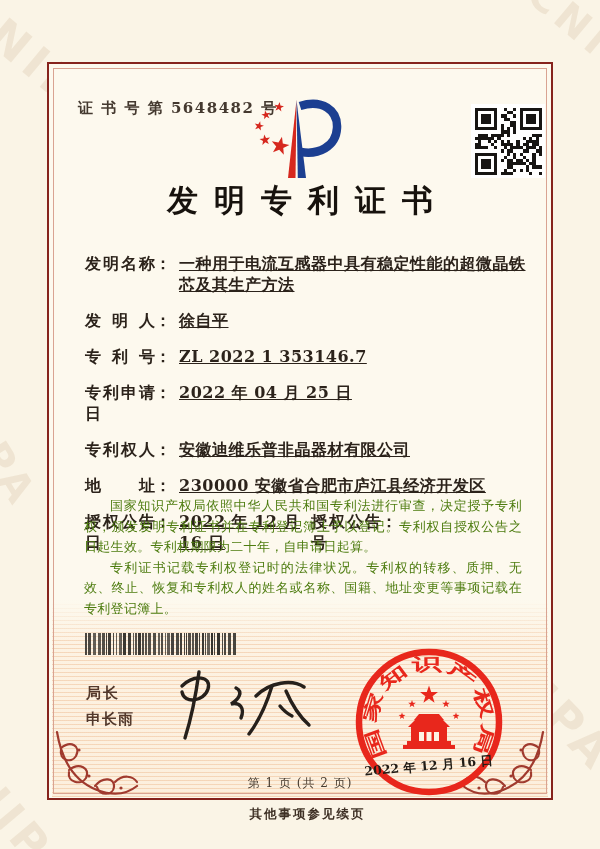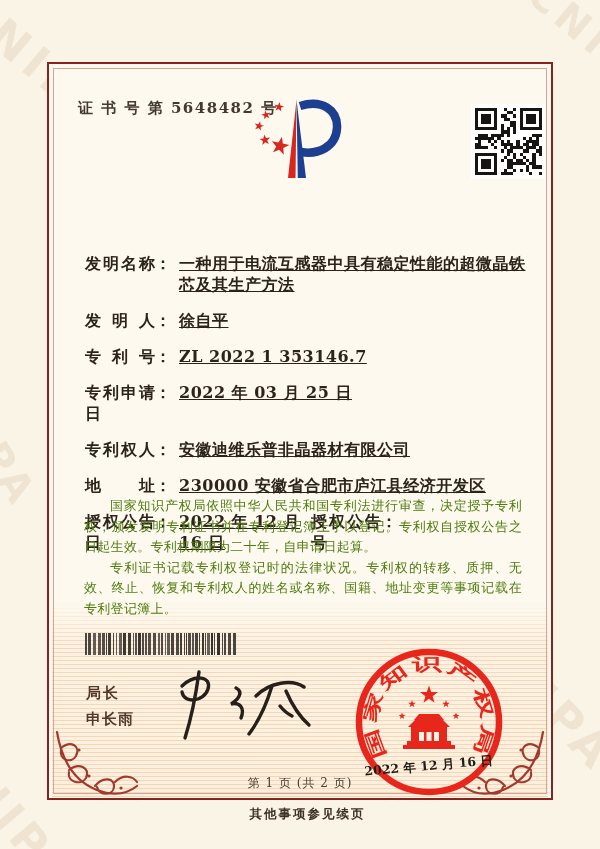--- a/index.html
+++ b/index.html
@@ -381,41 +381,42 @@
         <rect x="6" y="20" width="1" height="1" fill="#171513"></rect>
         <rect x="8" y="20" width="1" height="1" fill="#171513"></rect>
         <rect x="9" y="20" width="1" height="1" fill="#171513"></rect>
         <rect x="10" y="20" width="1" height="1" fill="#171513"></rect>
         <rect x="11" y="20" width="1" height="1" fill="#171513"></rect>
         <rect x="17" y="20" width="1" height="1" fill="#171513"></rect>
         <rect x="20" y="20" width="1" height="1" fill="#171513"></rect>
       </svg>
   </div>
 
+  <div class="title">发明专利证书</div>
 
   <div class="fields">
     <div class="frow">
       <span class="flabel">发明名称</span>
         <span class="fcolon">：</span>
       <span class="fvalue">一种用于电流互感器中具有稳定性能的超微晶铁芯及其生产方法</span>
     </div>
     <div class="frow">
       <span class="flabel">发明人</span>
         <span class="fcolon">：</span>
       <span class="fvalue">徐自平</span>
     </div>
     <div class="frow">
       <span class="flabel">专利号</span>
         <span class="fcolon">：</span>
       <span class="fvalue">ZL 2022 1 353146.7</span>
     </div>
     <div class="frow">
       <span class="flabel">专利申请日</span>
         <span class="fcolon">：</span>
-      <span class="fvalue">2022 年 03 月 25 日</span>
+      <span class="fvalue">2022 年 04 月 25 日</span>
     </div>
     <div class="frow">
       <span class="flabel">专利权人</span>
         <span class="fcolon">：</span>
       <span class="fvalue">安徽迪维乐普非晶器材有限公司</span>
     </div>
     <div class="frow">
       <span class="flabel">地址</span>
         <span class="fcolon">：</span>
       <span class="fvalue">230000  安徽省合肥市庐江县经济开发区</span>

